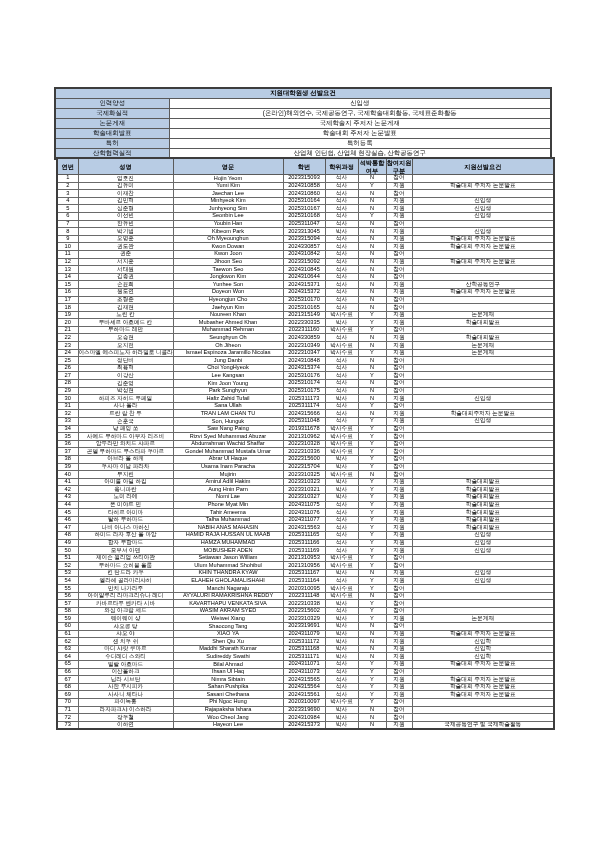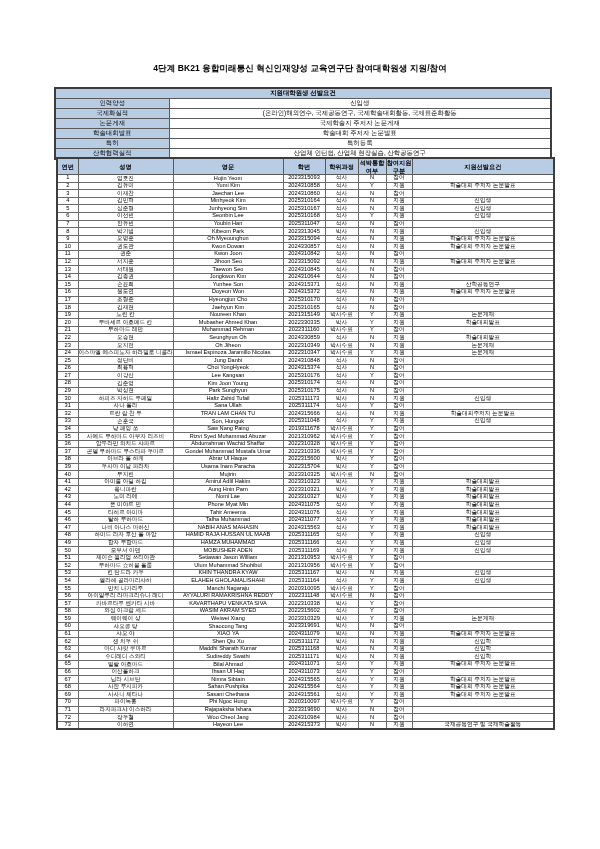--- a/index.html
+++ b/index.html
@@ -35,21 +35,20 @@
   }
   .roster td { border:1px solid #6a6a6a; height:6.6px; text-align:center; line-height:1; }
   .roster td.en { font-size:5.6px; }
   .roster td.kr { font-size:5.6px; }
 </style>
 </head>
 <body>
 
 <div class="page">
 
-  <div class="doc-title">4단계 BK21 융합미래통신 혁신인재양성 교육연구단 참여대학원생 지원/참여</div>
 
   <table class="criteria">
     <colgroup>
         <col class="label-col">
         <col>
       </colgroup>
     <tbody>
         <tr>
       <th class="fill" colspan="2">지원대학원생 선발요건</th>
     </tr>

